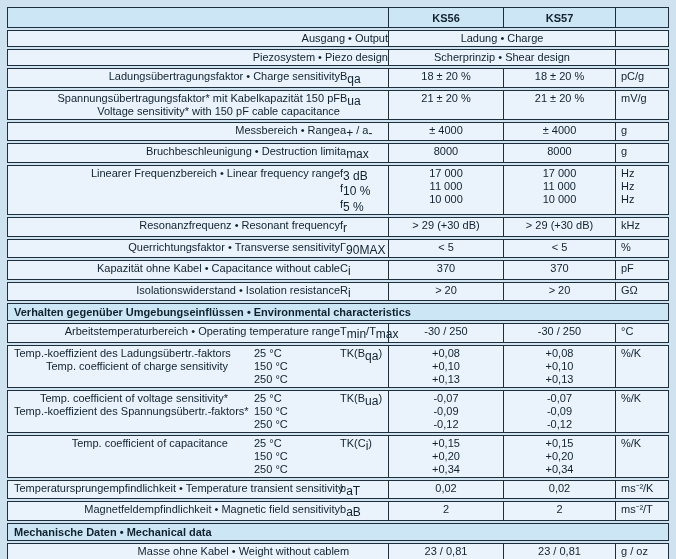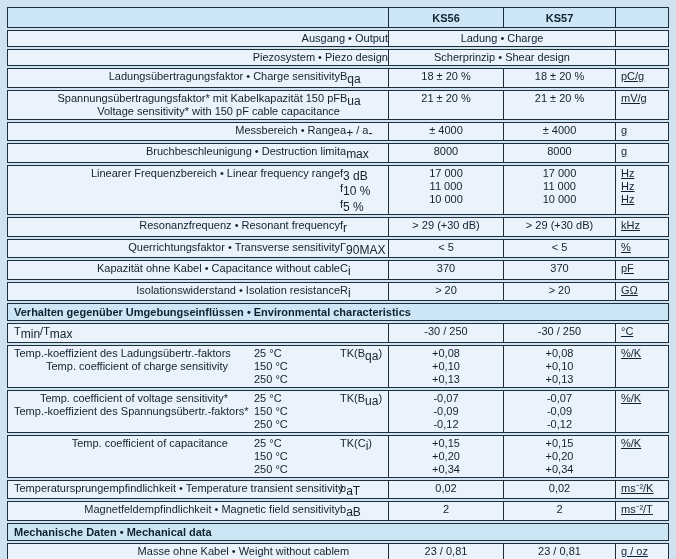--- a/index.html
+++ b/index.html
@@ -27,21 +27,21 @@
   .head { min-height: 21px; }
   .head .c-v { display: flex; align-items: center; justify-content: center; font-weight: bold; }
   .line { line-height: 13px; white-space: nowrap; }
   .c-main { flex: 1; display: flex; padding: 1px 0 1px 6px; min-width: 0; }
   .c-label { flex: 1; min-width: 0; text-align: right; }
   .c-temps { width: 86px; flex: none; margin-left: 26px; }
   .c-syms { width: 48px; flex: none; }
   .c-v { width: 115px; flex: none; border-left: 1px solid var(--border, #1f2e3d); text-align: center; padding: 1px 0; }
   .c-ks57 { width: 112px; }
   .c-span { width: 227px; flex: none; border-left: 1px solid var(--border, #1f2e3d); text-align: center; padding: 1px 12px; }
-  .c-unit { width: 53px; flex: none; border-left: 1px solid var(--border, #1f2e3d); text-align: left; padding: 1px 14px 1px 5px; text-decoration: underline; }
+  .c-unit { width: 53px; flex: none; border-left: 1px solid var(--border, #1f2e3d); text-align: left; padding: 1px 14px 1px 5px; }
   .c-section { flex: 1; padding: 1px 0 1px 6px; font-weight: bold; line-height: 14px; }
   .sub { font-size: 12px; vertical-align: -2.5px; letter-spacing: 0; }
 </style>
 </head>
 <body>
 
 <div id="spec-table">
     <div class="row band head">
       <div class="c-main"></div>
       <div class="c-v c-ks56">KS56</div>
@@ -244,20 +244,23 @@
       </div>
       <div class="c-unit">
         <div class="line">GΩ</div>
       </div>
     </div>
     <div class="row band">
       <div class="c-section">Verhalten gegenüber Umgebungseinflüssen • Environmental characteristics</div>
     </div>
     <div class="row">
       <div class="c-main">
+        <div class="c-label">
+          <div class="line">Arbeitstemperaturbereich • Operating temperature range</div>
+        </div>
         <div class="c-syms">
           <div class="line"><span>T</span><span class="sub">min</span><span>/T</span><span class="sub">max</span></div>
         </div>
       </div>
       <div class="c-v c-ks56">
         <div class="line">-30 / 250</div>
       </div>
       <div class="c-v c-ks57">
         <div class="line">-30 / 250</div>
       </div>

